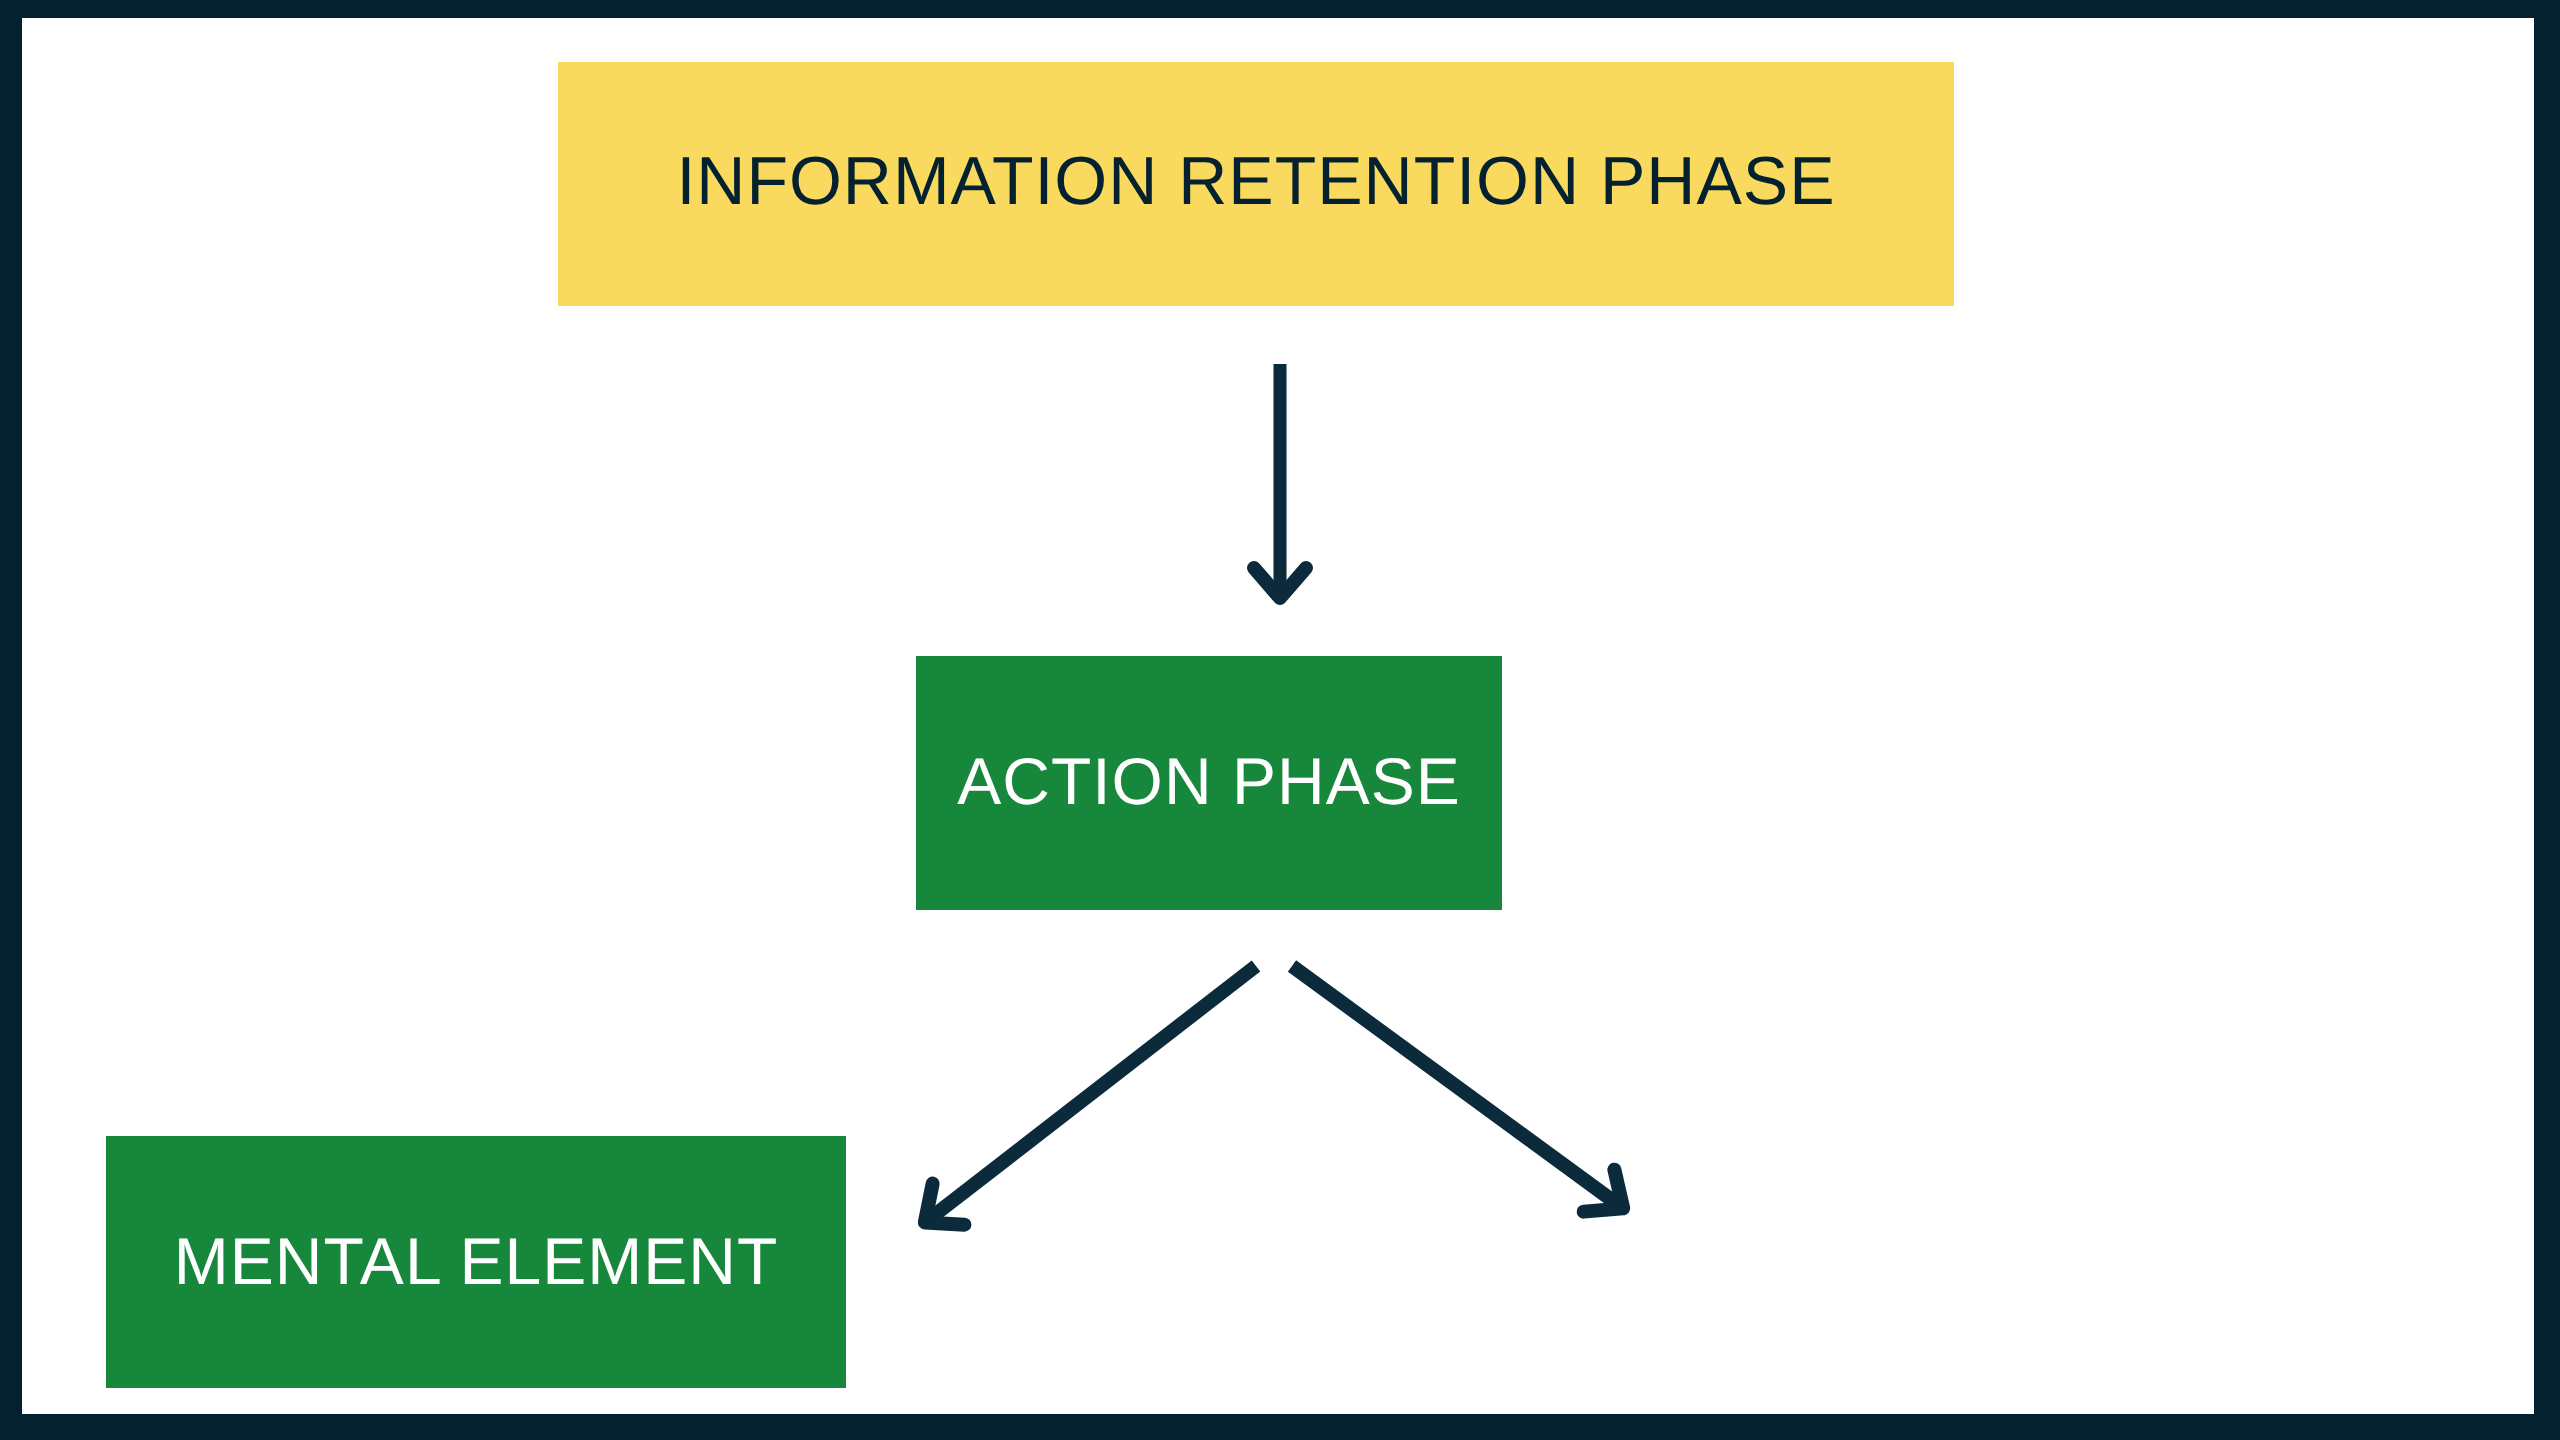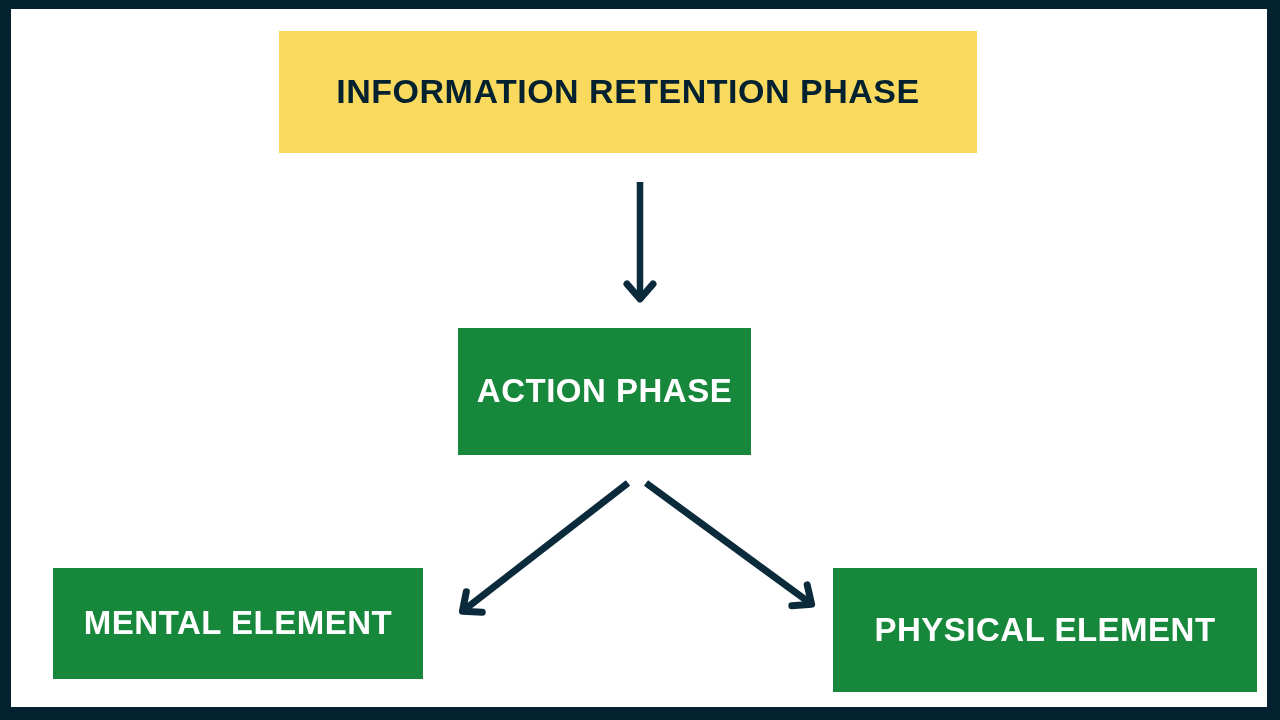--- a/index.html
+++ b/index.html
@@ -22,21 +22,21 @@
     right: 13px;
     bottom: 13px;
     background: #ffffff;
   }
   .node {
     position: absolute;
     display: flex;
     align-items: center;
     justify-content: center;
     text-align: center;
-    font-weight: bold;
+    font-weight: normal;
     letter-spacing: 0.5px;
     line-height: 1.1;
   }
   .node.yellow {
     background: #fada5e;
     color: #04212f;
   }
   .node.green {
     background: #17873b;
     color: #ffffff;
@@ -52,21 +52,21 @@
     left: 458px;
     top: 328px;
     width: 293px;
     height: 127px;
     font-size: 33px;
   }
   #box-mental {
     left: 53px;
     top: 568px;
     width: 370px;
-    height: 111px;
+    height: 126px;
     font-size: 33px;
   }
   #box-physical {
     left: 833px;
     top: 568px;
     width: 424px;
     height: 124px;
     font-size: 33px;
   }
   .arrows {
@@ -100,16 +100,13 @@
   </div>
 
   <div class="node green" id="box-action">
     <span>ACTION PHASE</span>
   </div>
 
   <div class="node green" id="box-mental">
     <span>MENTAL ELEMENT</span>
   </div>
 
-  <div class="node green" id="box-physical">
-    <span>PHYSICAL ELEMENT</span>
-  </div>
 </div>
 
 </body></html>

